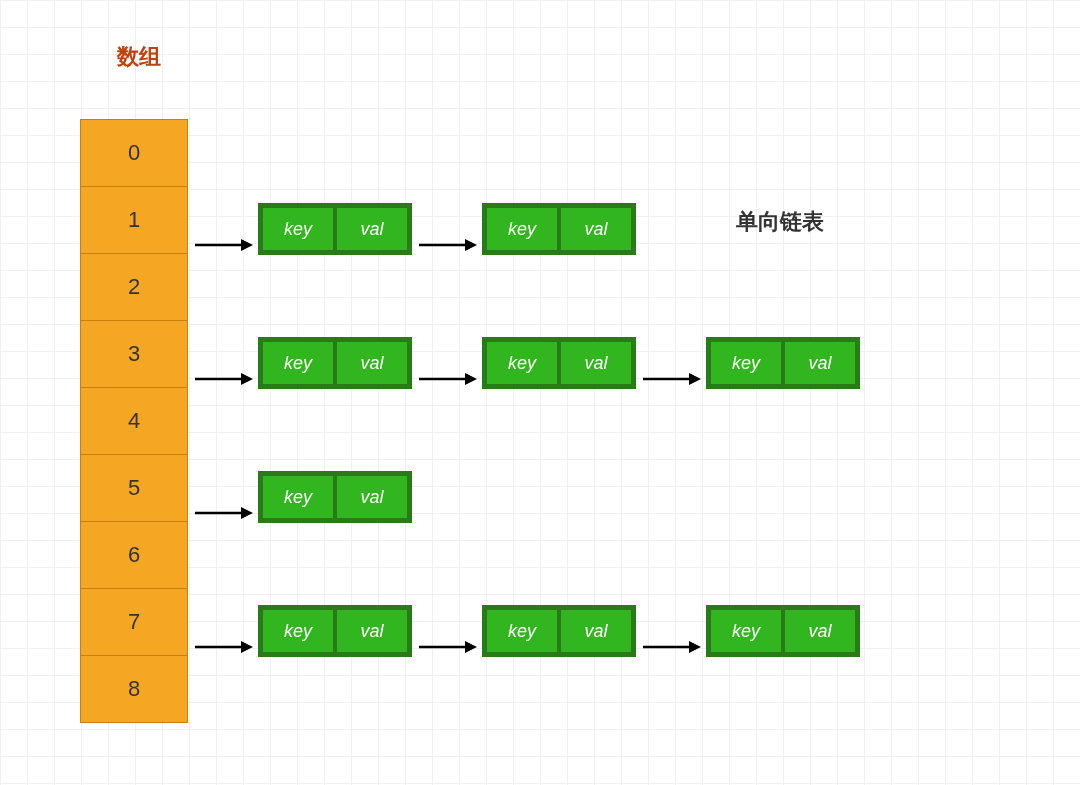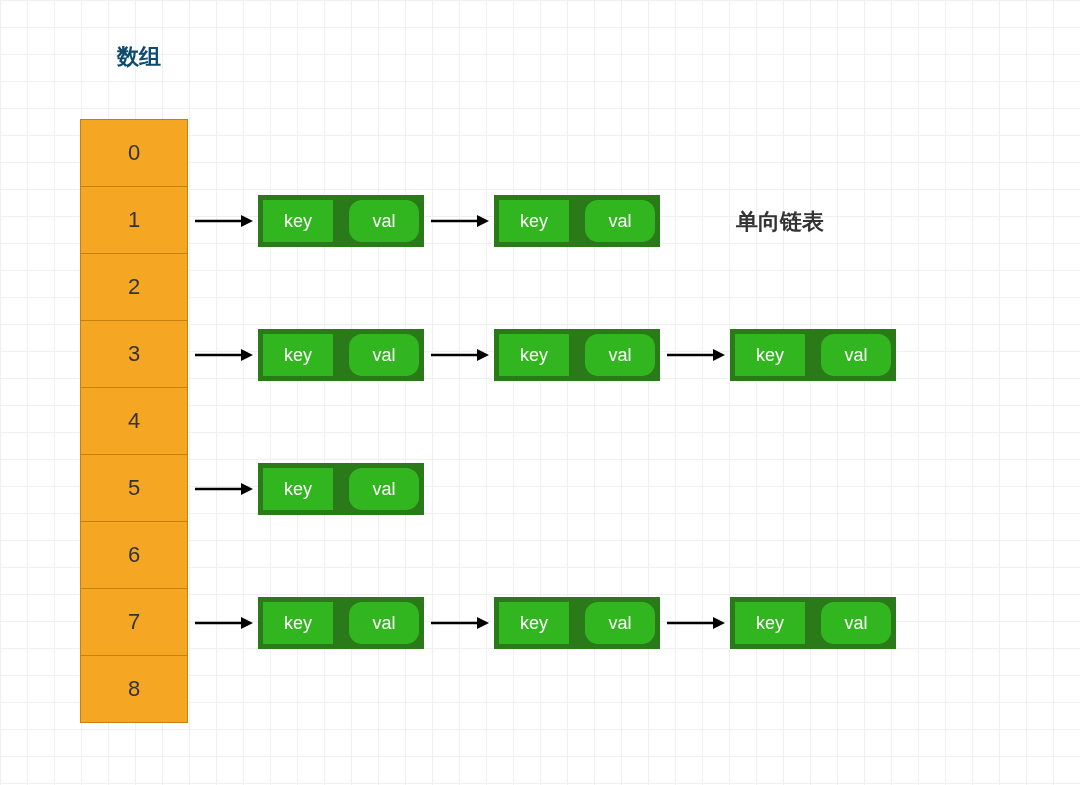--- a/index.html
+++ b/index.html
@@ -12,21 +12,21 @@
       linear-gradient(to right, #f0f0f0 1px, transparent 1px),
       linear-gradient(to bottom, #f0f0f0 1px, transparent 1px);
     background-size: 27px 27px;
     font-family: Arial, "Microsoft YaHei", sans-serif;
     position: relative;
   }
   .title-array {
     position: absolute;
     font-size: 22px;
     font-weight: bold;
-    color: #0c4a6e;
+    color: #c2410c;
   }
   .title-list {
     position: absolute;
     font-size: 22px;
     font-weight: bold;
     color: #333;
   }
   .array-column {
     position: absolute;
     left: 80px;
@@ -40,22 +40,23 @@
     display: flex;
     align-items: center;
     justify-content: center;
     font-size: 22px;
     color: #333;
     margin-top: -1px;
   }
   .chain-row {
     position: absolute;
     display: flex;
-    align-items: center;
+    align-items: flex-end;
     height: 68px;
+    font-style: italic;
   }
   .arrow {
     width: 70px;
     display: flex;
     align-items: center;
     justify-content: center;
   }
   .arrow svg { display: block; }
   .node {
     display: flex;
@@ -66,21 +67,21 @@
   .node .half {
     width: 70px;
     background: #32b61f;
     margin: 4px;
     display: flex;
     align-items: center;
     justify-content: center;
     color: #fff;
     font-size: 18px;
   }
-  .node .half + .half { margin-left: 12px; border-radius: 13px; }
+  .node .half + .half { margin-left: 0; }
 </style>
 </head>
 <body>
 
 <div class="title-array" style="left: 117px; top: 42px;">数组</div>
 <div class="title-list" style="left: 720px; top: 207px; margin-left: 16px;">单向链表</div>
 
 <div class="array-column" id="array-column">
     <div class="array-cell">0</div>
     <div class="array-cell">1</div>

